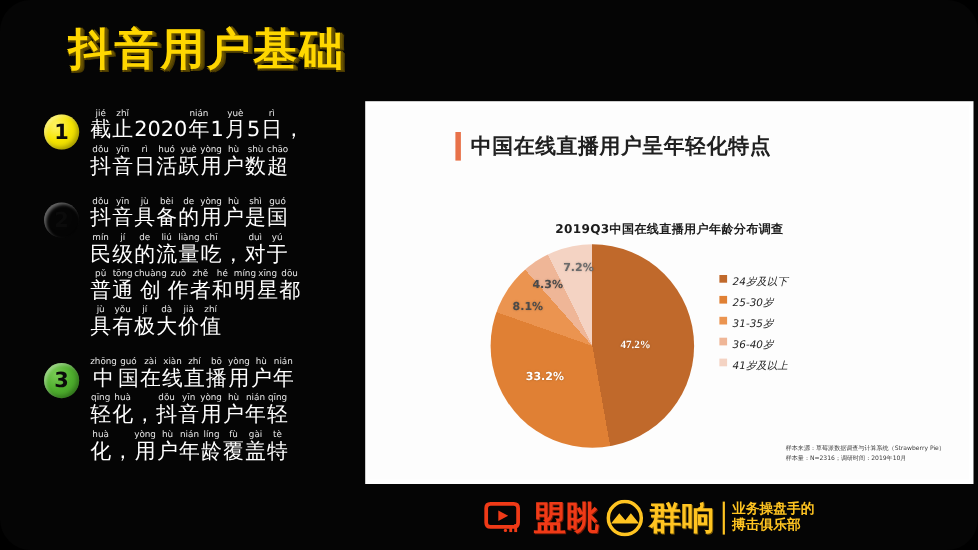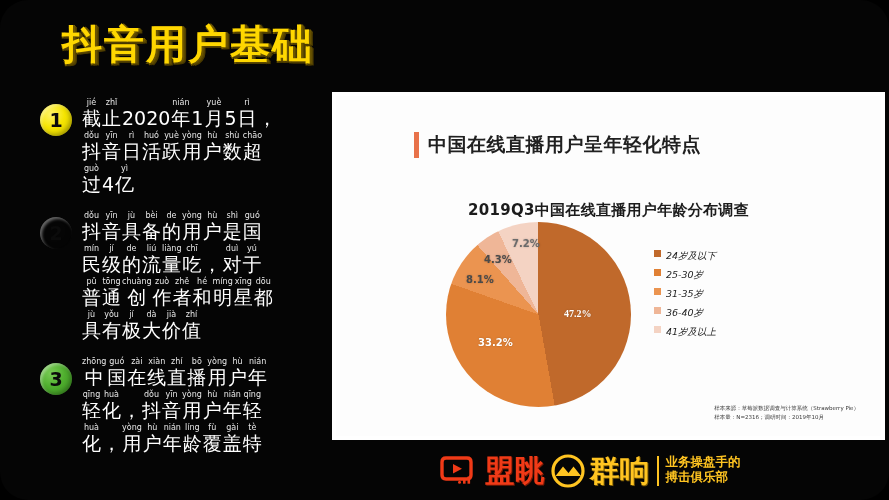--- a/index.html
+++ b/index.html
@@ -100,40 +100,40 @@
     width: 553px; height: 348px;
     background: #ffffff;
   }
   #panel-inner {
     position: absolute;
     left: 4px; top: 4px; right: 4px; bottom: 4px;
     background: #fdfdfd;
   }
   #panel-title-wrap {
     position: absolute;
-    left: 36px; top: 36px;
+    left: 36px; top: 24px;
     display: flex; align-items: center; padding-left: 42px;
   }
   #panel-accent {
     width: 5px; height: 26px;
     background: #e8724a;
     margin-right: 9px;
   }
   #panel-title {
     font-size: 19px;
     font-weight: 700;
     color: #202020;
     letter-spacing: .5px;
     font-family: "DejaVu Sans", "Liberation Sans", sans-serif;
   }
   #chart-title {
     position: absolute;
     left: 0; right: 0; top: 105px;
     text-align: center;
-    font-size: 15px;
+    font-size: 11px;
     font-weight: 700;
     color: #1c1c1c;
     letter-spacing: .3px;
     font-family: "DejaVu Sans", "Liberation Sans", sans-serif;
   }
   #chart-area {
     position: absolute;
     left: 0; right: 0; top: 124px;
     height: 190px;
   }
@@ -326,34 +326,20 @@
               <span class="py">hù</span>
               <span class="hz">户</span>
             </span>
             <span class="cell">
               <span class="py">shù</span>
               <span class="hz">数</span>
             </span>
             <span class="cell">
               <span class="py">chāo</span>
               <span class="hz">超</span>
-            </span>
-          </div>
-          <div class="line">
-            <span class="cell">
-              <span class="py">guò</span>
-              <span class="hz">过</span>
-            </span>
-            <span class="cell nopy">
-              <span class="py"></span>
-              <span class="hz">4</span>
-            </span>
-            <span class="cell">
-              <span class="py">yì</span>
-              <span class="hz">亿</span>
             </span>
           </div>
         </div>
       </div>
       <div class="bullet">
         <div class="badge badge-2">2</div>
         <div class="lines">
           <div class="line">
             <span class="cell">
               <span class="py">dǒu</span>

